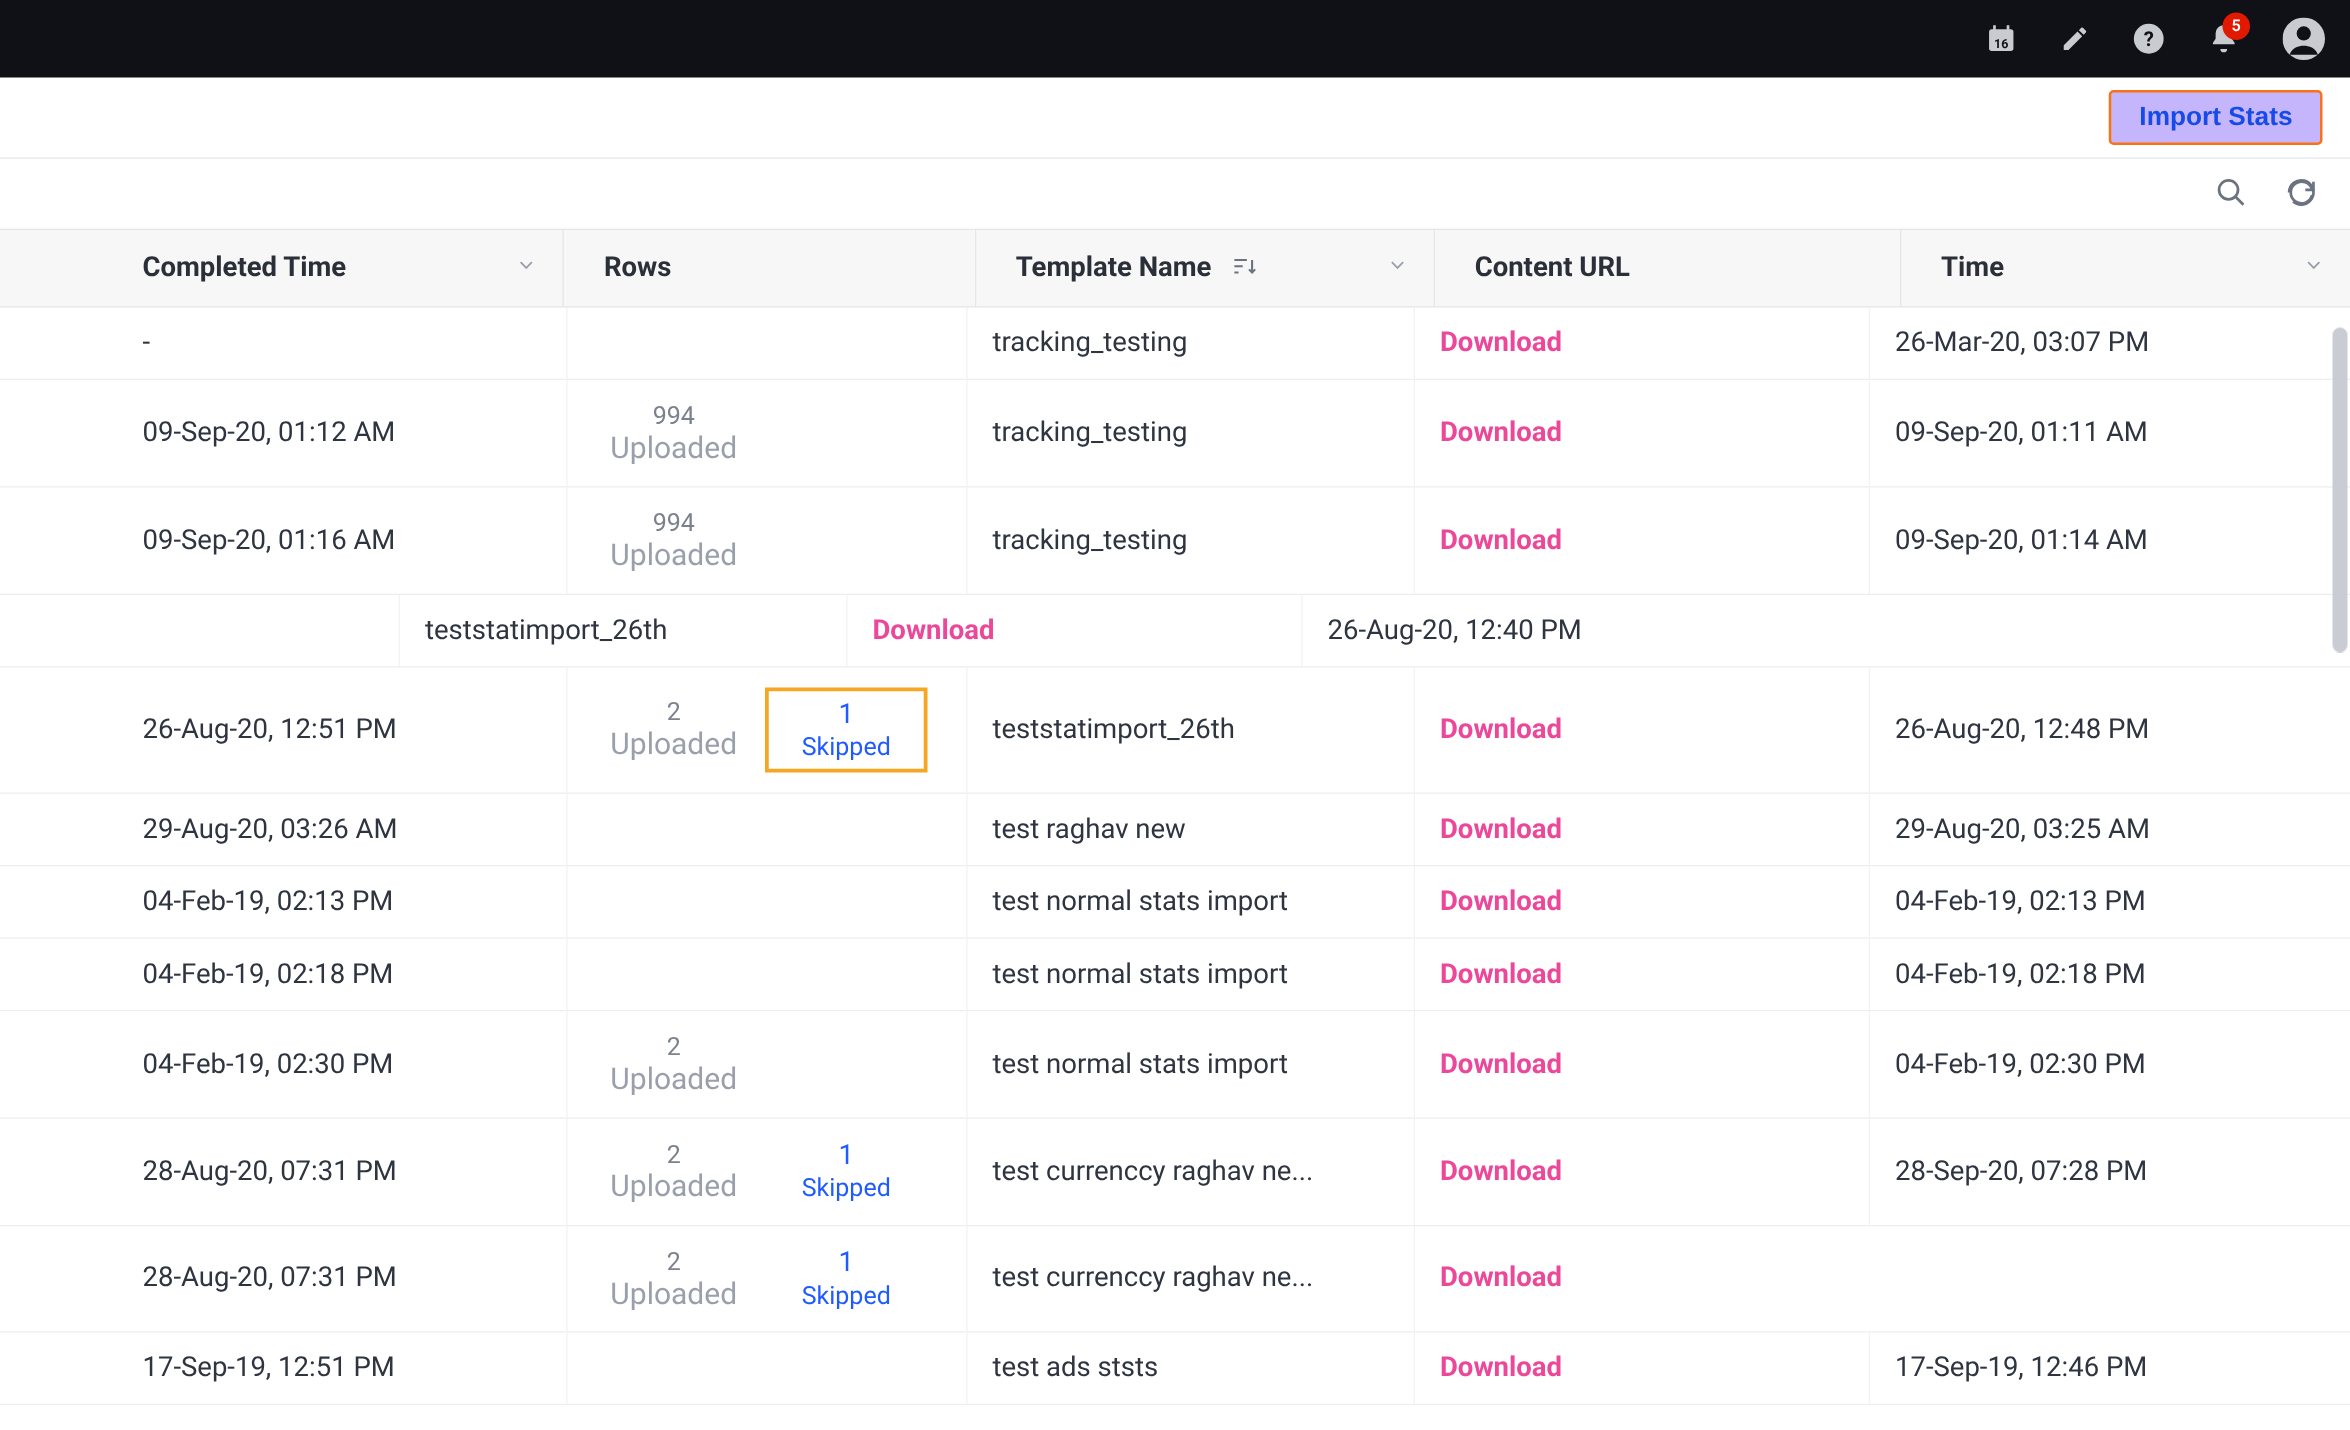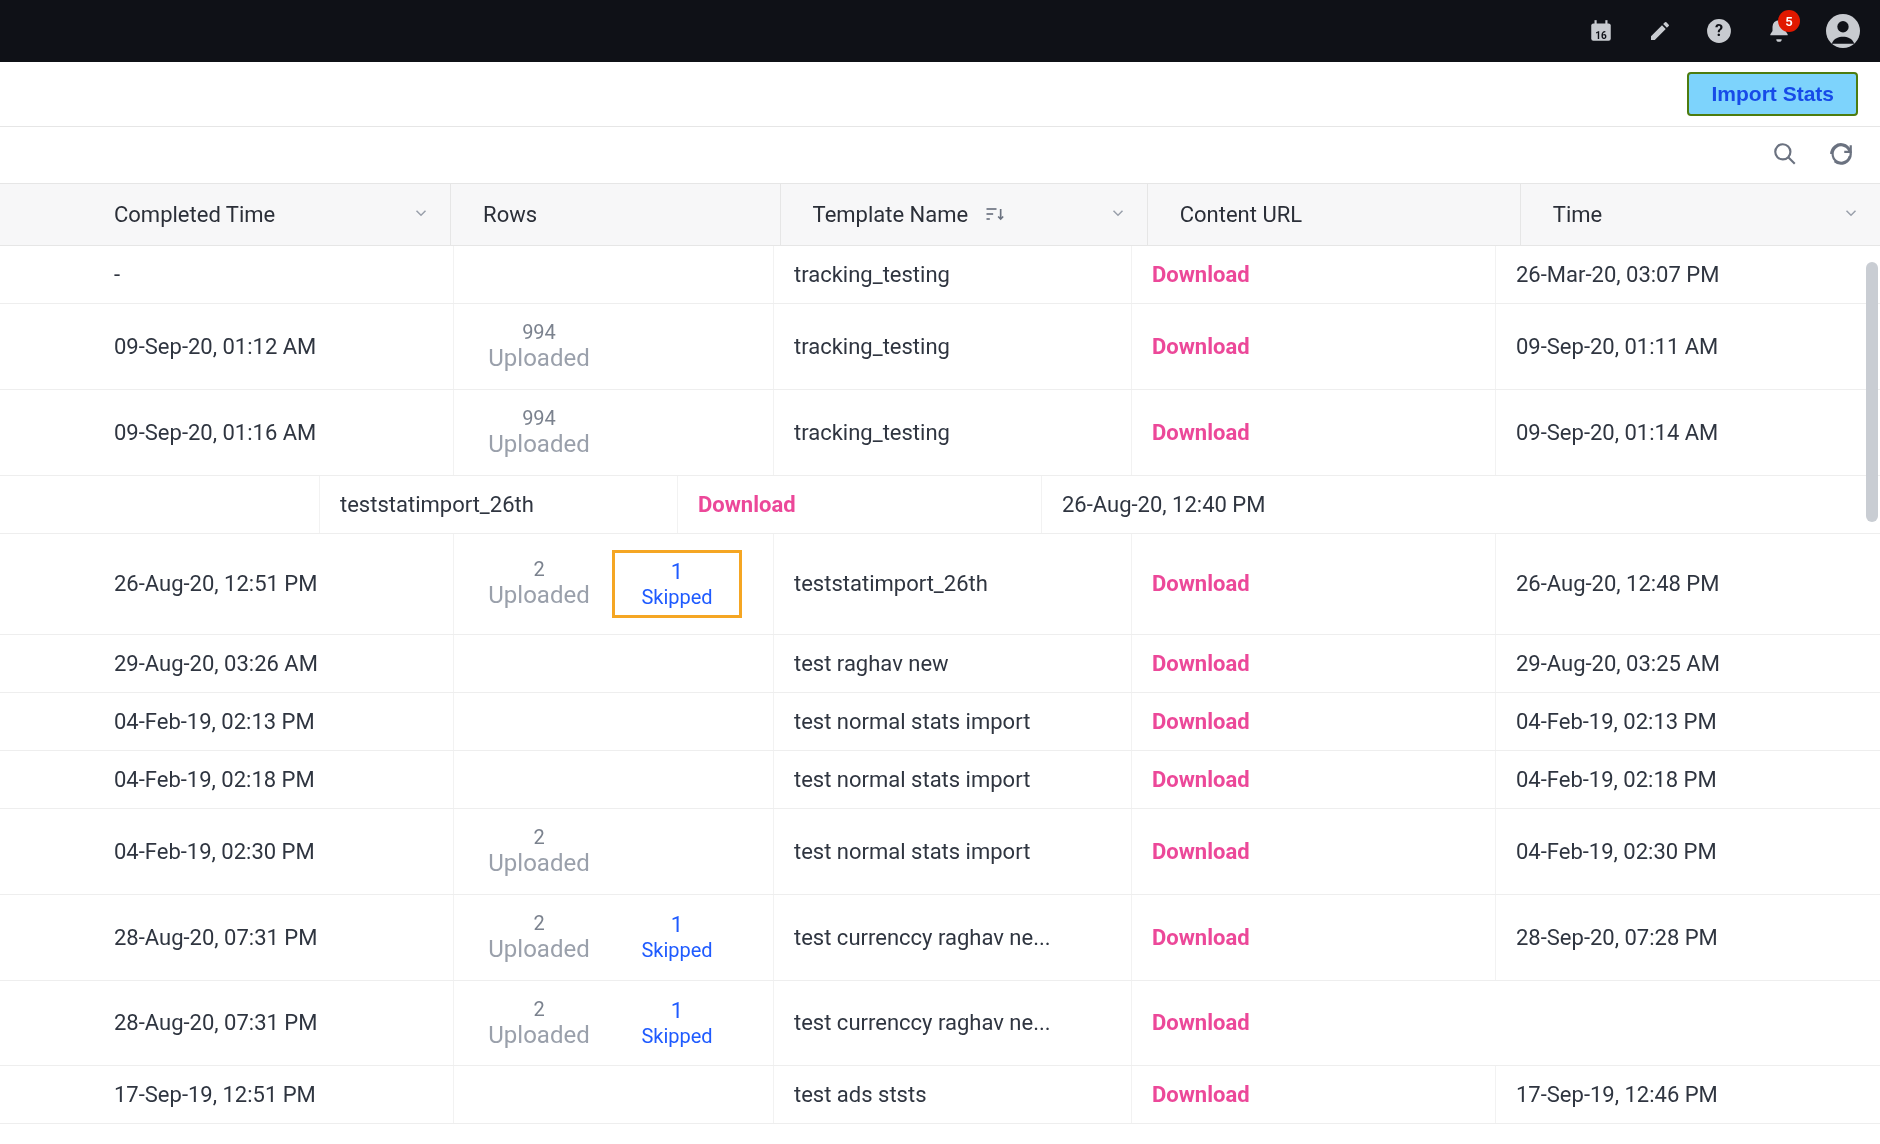--- a/index.html
+++ b/index.html
@@ -43,23 +43,23 @@
     padding: 0 4px;
   }
   .subbar {
     display: flex;
     justify-content: flex-end;
     align-items: center;
     padding: 10px 22px;
     border-bottom: 1px solid #e6e6e6;
   }
   .import-btn {
-    border: 2px solid #4d7c0f;
+    border: 2px solid #f97316;
     color: #174be8;
-    background: #7dd3fc;
+    background: #c4b5fd;
     font-weight: 600;
     font-size: 21px;
     padding: 8px 22px;
     border-radius: 4px;
     cursor: pointer;
     margin-left: 44px;
   }
   .toolsbar {
     display: flex;
     justify-content: flex-end;
@@ -70,21 +70,21 @@
   .toolsbar .ticon {
     color: #6b7280;
     cursor: pointer;
   }
   .thead {
     display: flex;
     background: #f7f7f8;
     border-top: 1px solid #e6e6e6;
     border-bottom: 1px solid #e6e6e6;
     color: #2b2f38;
-    font-weight: 400;
+    font-weight: 700;
     font-size: 22px;
     gap: 12px;
   }
   .thead .col {
     padding: 18px 20px;
     display: flex;
     align-items: center;
     justify-content: space-between;
     border-right: 1px solid #e6e6e6;
   }

